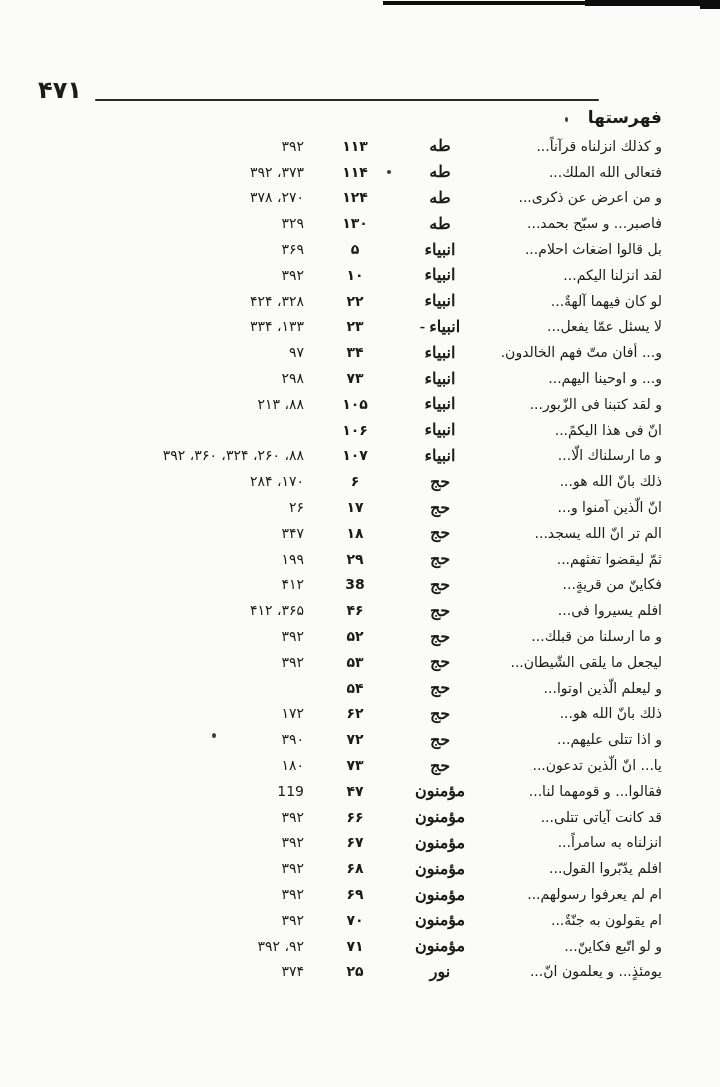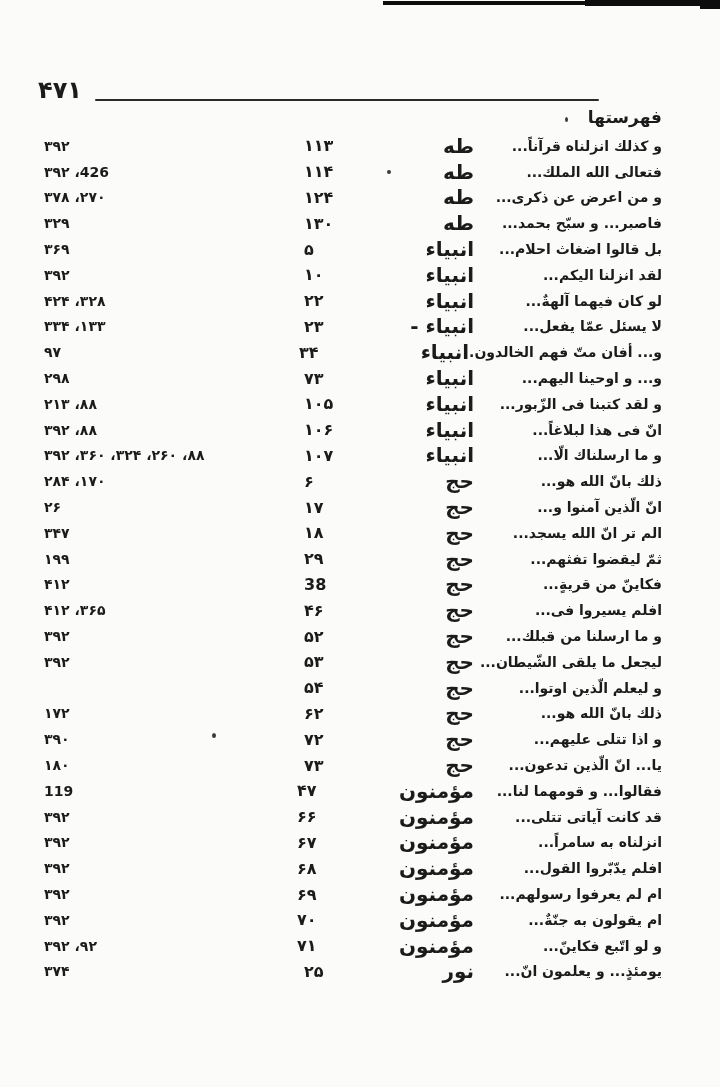--- a/index.html
+++ b/index.html
@@ -46,33 +46,33 @@
   .table{
     position:absolute;top:133px;right:58px;left:40px;
     direction:rtl;
   }
   .row{
     display:flex;align-items:center;height:25.8px;direction:rtl;
   }
   .cell{white-space:nowrap;overflow:visible;}
   .cell.verse{
     flex:0 0 188px;text-align:right;
+    font-size:14px;font-weight:400;
+  }
+  .cell.surah{
+    flex:0 0 68px;text-align:center;
+    font-size:16px;font-weight:700;font-family:Liberation Serif, serif;
+  }
+  .cell.ayah{
+    flex:0 0 102px;text-align:center;
     font-size:14px;font-weight:700;
   }
-  .cell.surah{
-    flex:0 0 68px;
-    font-size:20px;font-weight:700;
-  }
-  .cell.ayah{
-    flex:0 0 102px;text-align:left;
-    font-size:16px;font-weight:700;
-  }
   .cell.pages{
-    flex:1 1 auto;text-align:left;padding-left:4px;
-    font-size:14px;font-weight:700;
+    flex:1 1 auto;text-align:right;padding-left:4px;
+    font-size:14px;font-weight:400;
   }
 </style>
 </head>
 <body>
 
 <div class="scan-bar a"></div>
 <div class="scan-bar b"></div>
 <div class="scan-bar c"></div>
 <div class="speck s1"></div>
 <div class="speck s2"></div>
@@ -89,21 +89,21 @@
     <span class="cell verse">و كذلك انزلناه قرآناً...</span>
     <span class="cell surah">طه</span>
     <span class="cell ayah">۱۱۳</span>
     <span class="cell pages">۳۹۲</span>
   </div>
 
   <div class="row">
     <span class="cell verse">فتعالى الله الملك...</span>
     <span class="cell surah">طه</span>
     <span class="cell ayah">۱۱۴</span>
-    <span class="cell pages">426، ۳۹۲</span>
+    <span class="cell pages">۳۷۳، ۳۹۲</span>
   </div>
 
   <div class="row">
     <span class="cell verse">و من اعرض عن ذكرى...</span>
     <span class="cell surah">طه</span>
     <span class="cell ayah">۱۲۴</span>
     <span class="cell pages">۲۷۰، ۳۷۸</span>
   </div>
 
   <div class="row">
@@ -156,24 +156,23 @@
   </div>
 
   <div class="row">
     <span class="cell verse">و لقد كتبنا فى الزّبور...</span>
     <span class="cell surah">انبياء</span>
     <span class="cell ayah">۱۰۵</span>
     <span class="cell pages">۸۸، ۲۱۳</span>
   </div>
 
   <div class="row">
-    <span class="cell verse">انّ فى هذا لبلاغاً...</span>
+    <span class="cell verse">انّ فى هذا اليكمً...</span>
     <span class="cell surah">انبياء</span>
     <span class="cell ayah">۱۰۶</span>
-    <span class="cell pages">۸۸، ۳۹۲</span>
   </div>
 
   <div class="row">
     <span class="cell verse">و ما ارسلناك الّا...</span>
     <span class="cell surah">انبياء</span>
     <span class="cell ayah">۱۰۷</span>
     <span class="cell pages">۸۸، ۲۶۰، ۳۲۴، ۳۶۰، ۳۹۲</span>
   </div>
 
   <div class="row">

